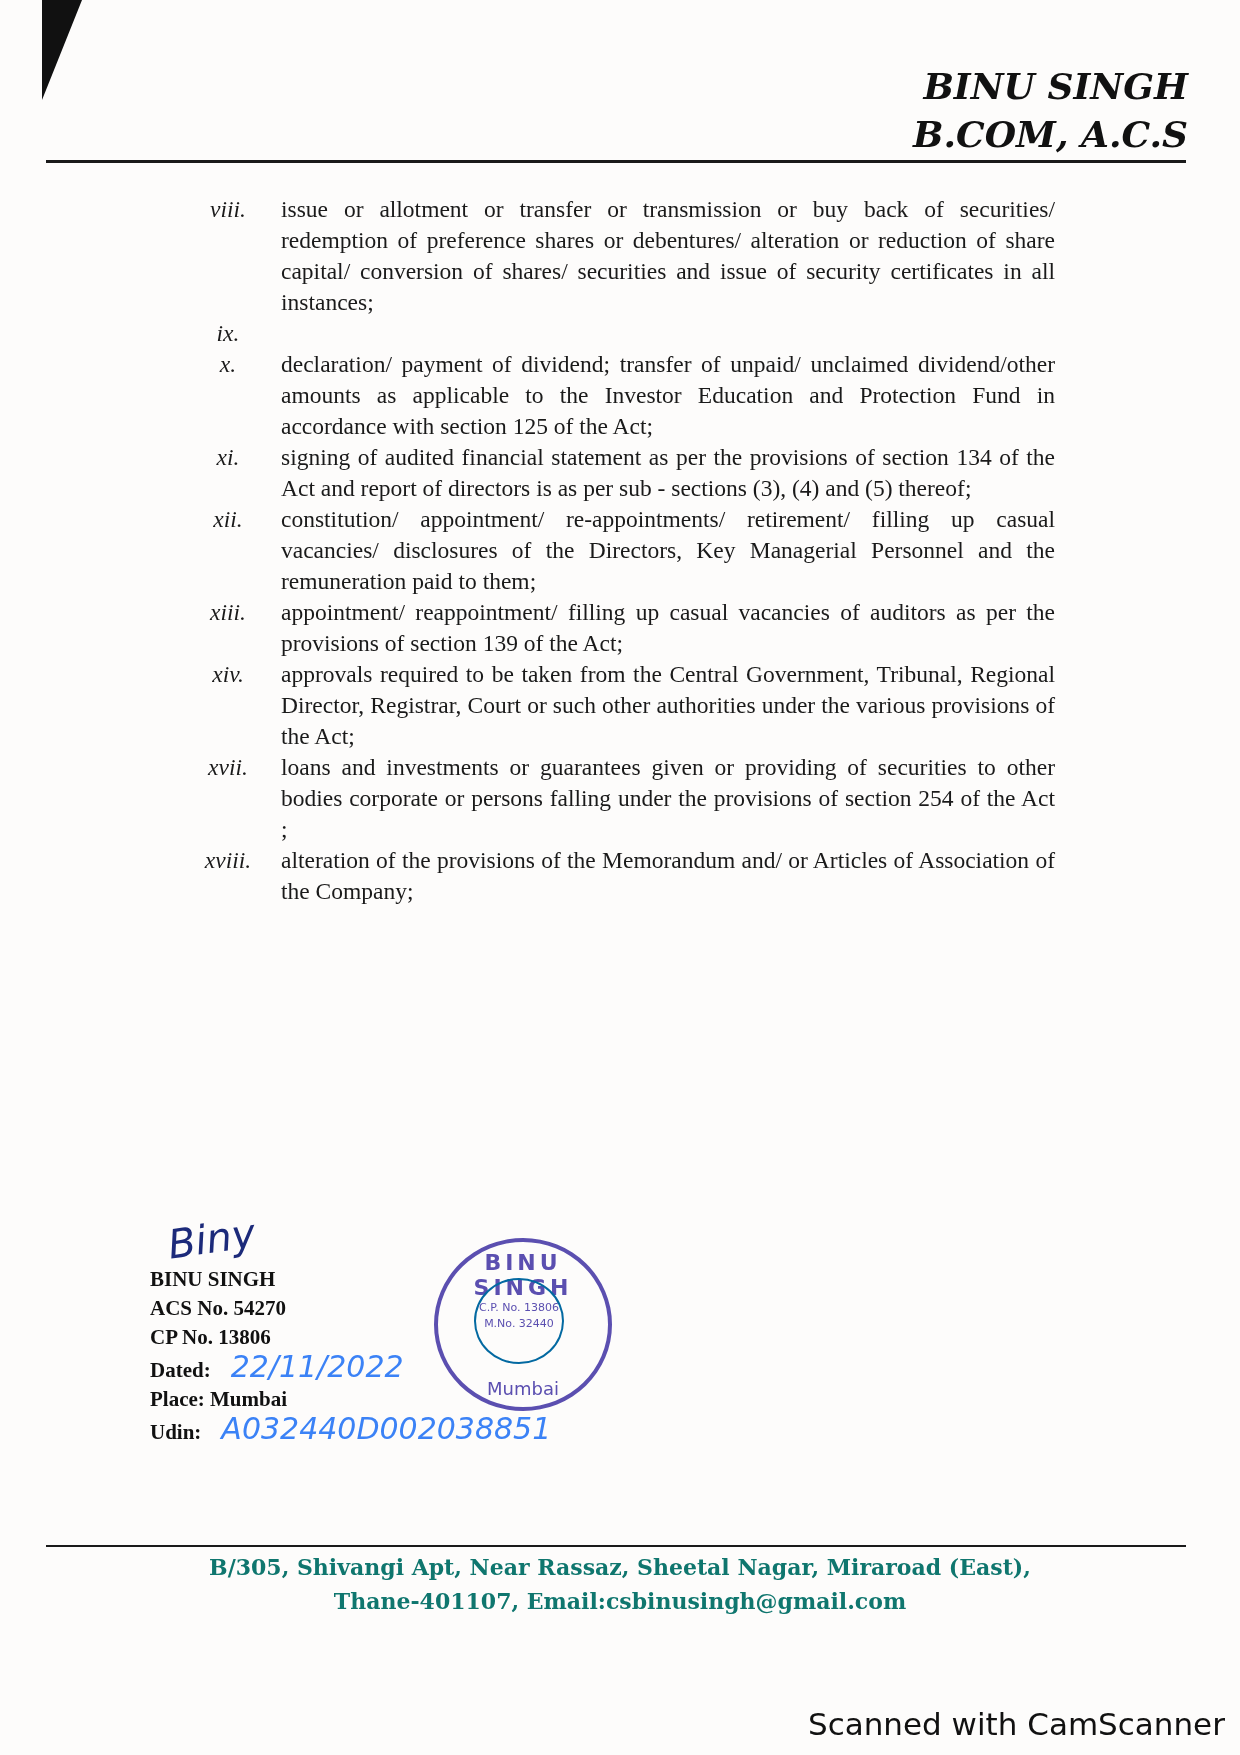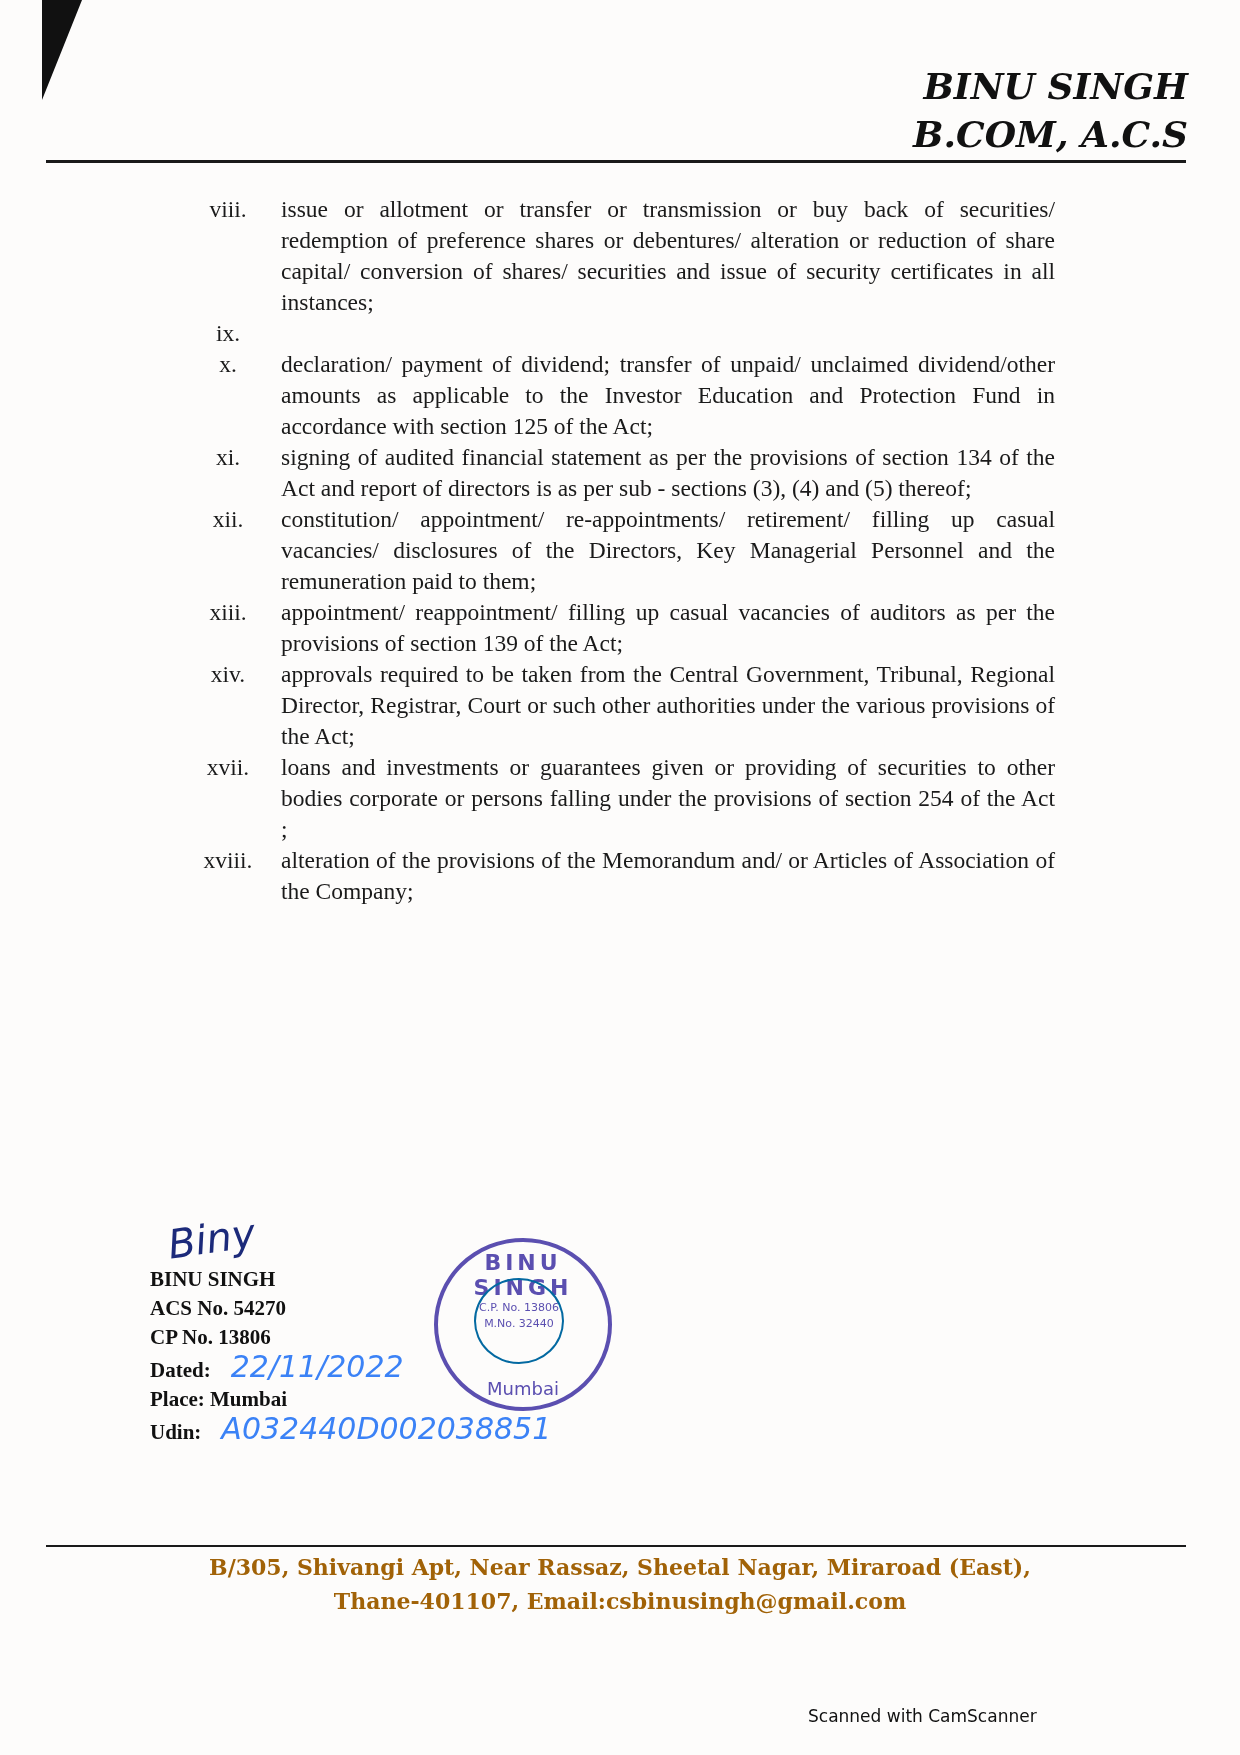--- a/index.html
+++ b/index.html
@@ -2,32 +2,32 @@
 <html><head>
 <meta charset="utf-8">
 <style>
   html,body{margin:0;padding:0;}
   body{width:1240px;height:1755px;background:#fdfcfb;position:relative;overflow:hidden;font-family:"DejaVu Serif",serif;color:#1a1a1a;}
   .corner{position:absolute;left:42px;top:0;width:0;height:0;border-left:40px solid #111;border-bottom:100px solid transparent;}
   .header{position:absolute;right:52px;top:62px;text-align:right;font-family:"DejaVu Serif",serif;font-weight:bold;font-style:italic;font-size:36px;line-height:48px;color:#111;}
   .hrule{position:absolute;left:46px;width:1140px;height:3px;background:#1a1a1a;}
   .list{position:absolute;left:175px;top:194px;width:880px;font-family:"Liberation Serif",serif;font-size:23.5px;line-height:31px;}
   .item{display:flex;margin-bottom:0;}
-  .num{width:106px;flex:none;text-align:center;}
+  .num{width:106px;flex:none;text-align:center;font-style:italic;}
   .txt{flex:1;text-align:justify;}
   .sig{position:absolute;left:150px;top:1195px;}
   .signature{font-family:"DejaVu Sans",sans-serif;font-style:italic;font-size:40px;color:#1c2a7a;transform:rotate(-8deg);margin-left:18px;height:70px;}
   .sig-block{font-family:"Liberation Serif",serif;font-weight:bold;font-size:21px;line-height:29px;color:#111;}
   .hand{font-family:"DejaVu Sans",sans-serif;font-style:italic;color:#3b82f6;font-weight:normal;font-size:30px;margin-left:20px;}
   .stamp{position:absolute;left:434px;top:1238px;width:170px;height:165px;border:4px solid #5b4fb0;border-radius:50%;color:#5b4fb0;}
   .stamp-inner{position:absolute;left:36px;top:36px;width:90px;height:86px;border:2px solid #0369a1;border-radius:50%;font-family:"DejaVu Sans",sans-serif;font-size:11px;text-align:center;line-height:16px;padding-top:20px;box-sizing:border-box;}
   .stamp-top{position:absolute;top:8px;left:0;width:100%;text-align:center;font-family:"DejaVu Sans",sans-serif;font-weight:bold;font-size:22px;letter-spacing:4px;}
   .stamp-bot{position:absolute;bottom:8px;left:0;width:100%;text-align:center;font-family:"DejaVu Sans",sans-serif;font-size:18px;}
-  .footer{position:absolute;left:0;width:1240px;top:1550px;text-align:center;font-family:"DejaVu Serif",serif;font-weight:bold;font-size:22px;line-height:34px;color:#a16207;}
-  .scanned{position:absolute;left:808px;top:1706px;font-family:"DejaVu Sans",sans-serif;font-size:17px;color:#111;}
+  .footer{position:absolute;left:0;width:1240px;top:1550px;text-align:center;font-family:"DejaVu Serif",serif;font-weight:bold;font-size:22px;line-height:34px;color:#0f766e;}
+  .scanned{position:absolute;left:808px;top:1706px;font-family:"DejaVu Sans",sans-serif;font-size:31px;color:#111;}
 </style>
 </head>
 <body>
 
 <div class="corner"></div>
 
 <div class="header">
   <div>BINU SINGH</div>
   <div>B.COM, A.C.S</div>
 </div>

